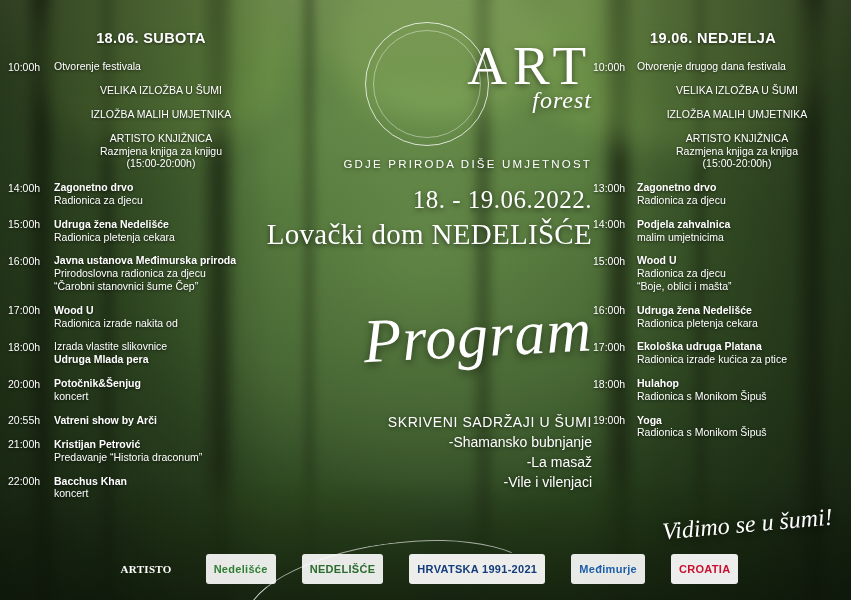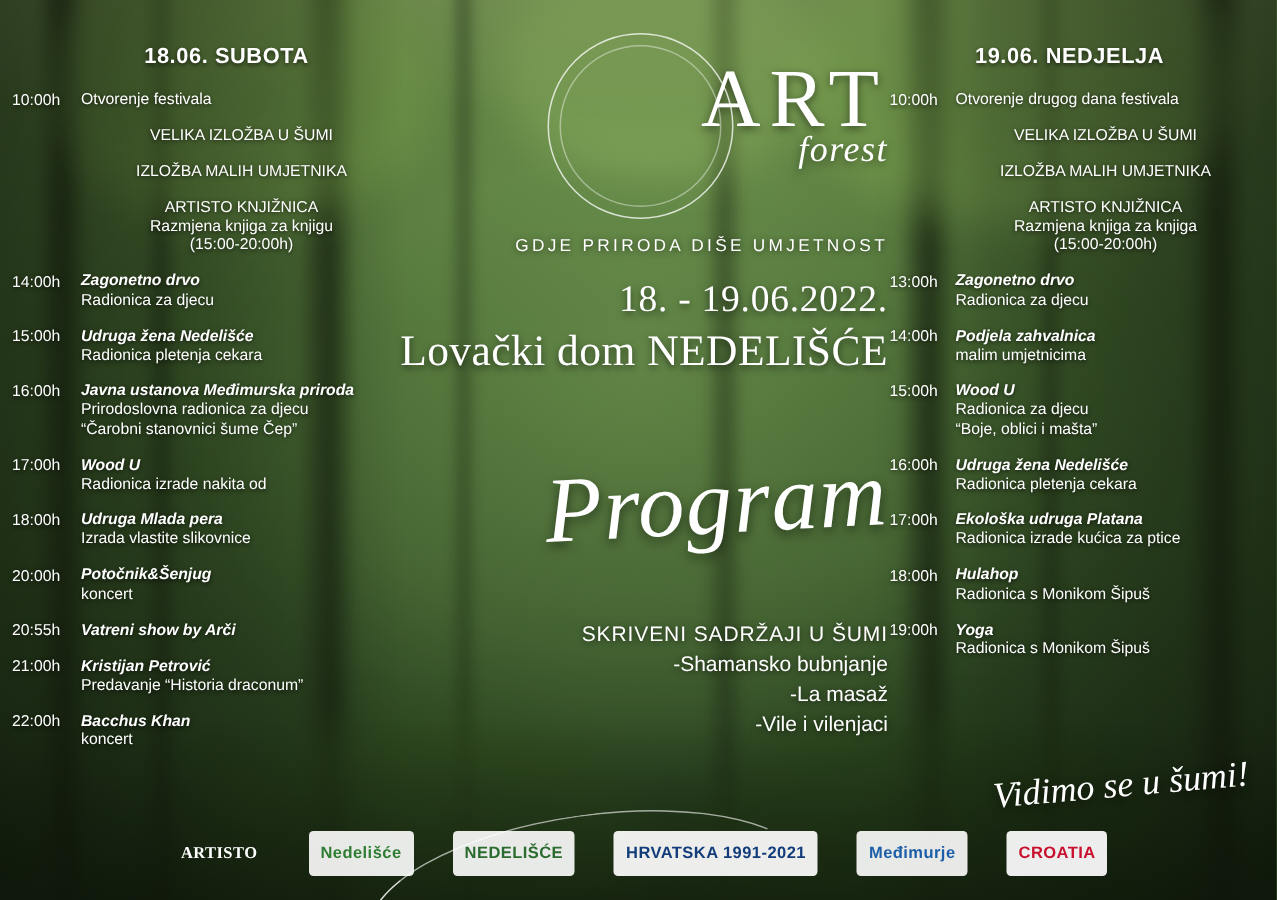--- a/index.html
+++ b/index.html
@@ -79,21 +79,21 @@
   }
   .time {
     width: 46px;
     flex: 0 0 46px;
     font-size: 10.5px;
     padding-top: 0.5px;
   }
   .col-right .time { width: 44px; flex:0 0 44px; }
   .desc { font-size: 10.5px; flex:1; }
   .desc .l { display:block; }
-  .desc .b { font-weight: bold; font-style: italic; }
+  .desc .b { font-weight: bold; }
   .row.nolead .time { visibility:hidden; }
   .row.center .desc { text-align:center; }
   .row.center { padding-left: 10px; }
   .col-right .row.center { padding-left: 0; padding-right: 6px; }
 
   
   .center-block {
     position:absolute;
     left: 262px; width: 330px;
     top: 14px;
@@ -313,22 +313,22 @@
           <div class="row">
             <div class="time">17:00h</div>
             <div class="desc">
               <span class="l b">Wood U</span>
               <span class="l">Radionica izrade nakita od</span>
             </div>
           </div>
           <div class="row">
             <div class="time">18:00h</div>
             <div class="desc">
+              <span class="l">Izrada vlastite slikovnice</span>
               <span class="l b">Udruga Mlada pera</span>
-              <span class="l">Izrada vlastite slikovnice</span>
             </div>
           </div>
           <div class="row">
             <div class="time">20:00h</div>
             <div class="desc">
               <span class="l b">Potočnik&amp;Šenjug</span>
               <span class="l">koncert</span>
             </div>
           </div>
           <div class="row">

